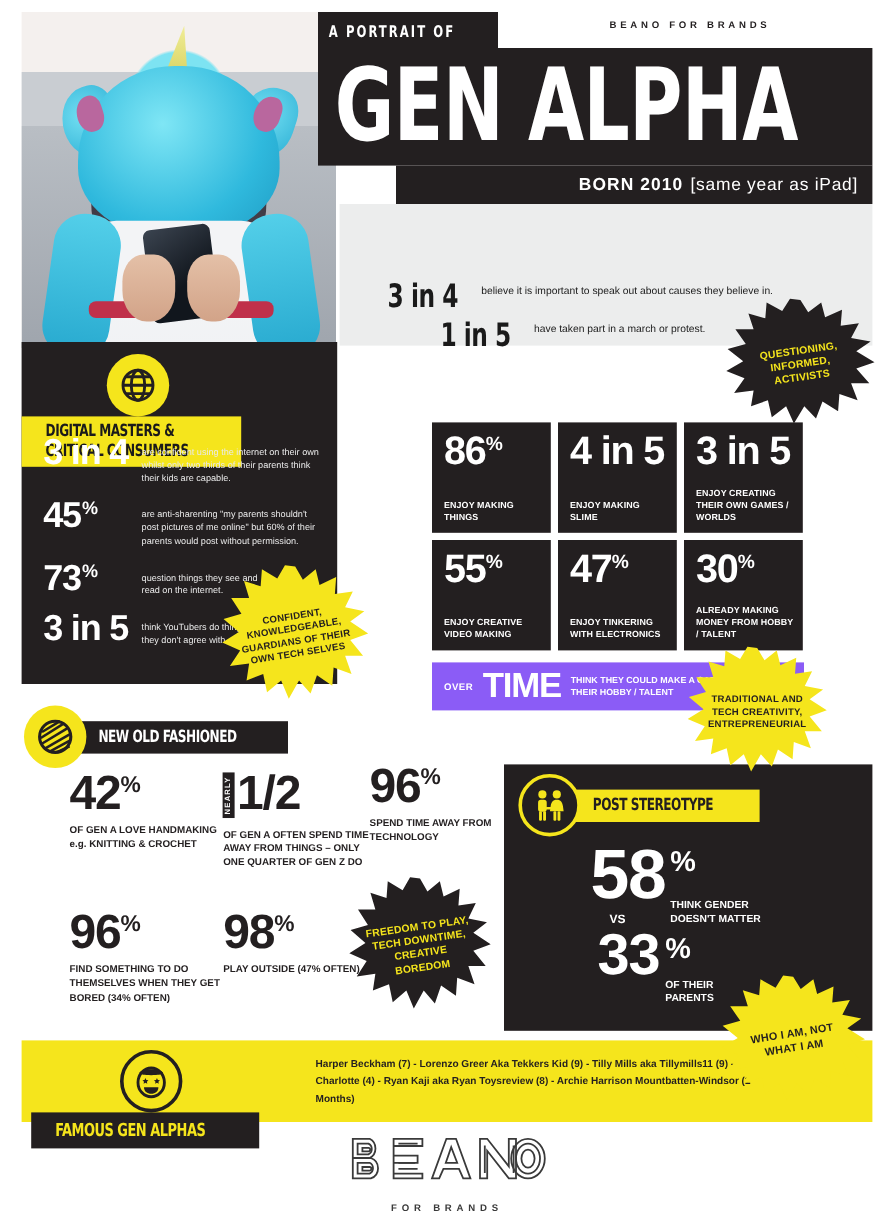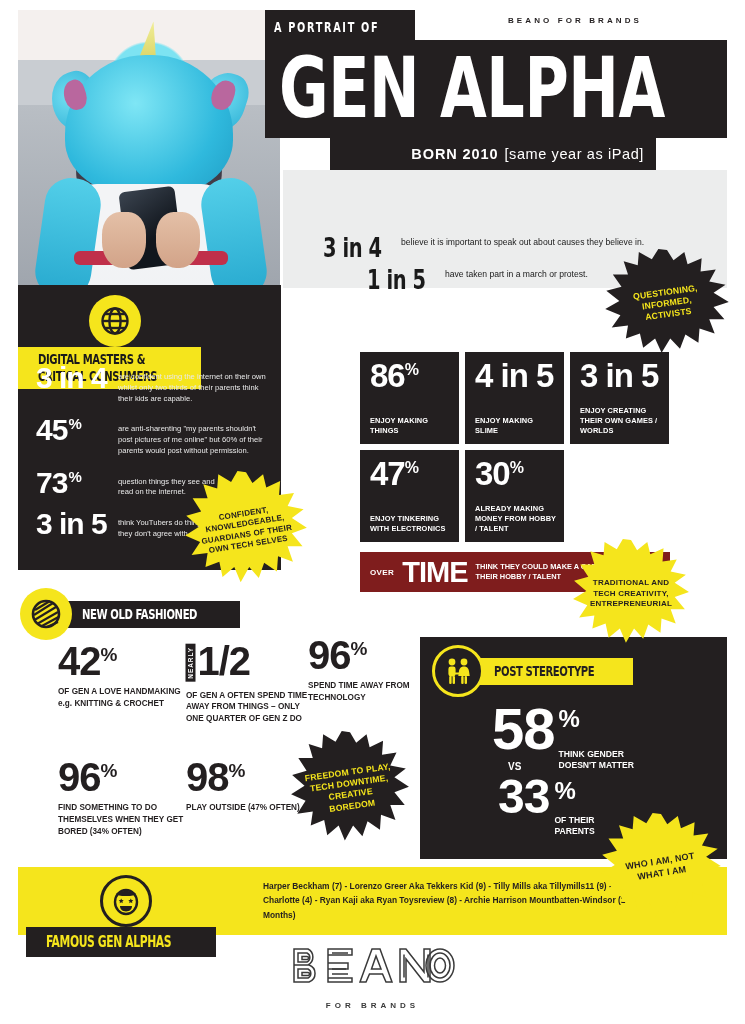--- a/index.html
+++ b/index.html
@@ -104,21 +104,21 @@
     font-size:8px; font-weight:bold; letter-spacing:3.1px; color:#231f20;
   }
   .title-block{ left:265px; top:40px; width:462px; height:98px; }
   .title-block .gen{
     position:absolute; left:14px; top:-4px; width:440px; height:104px;
     display:flex; align-items:center;
     color:#ffffff; font-size:84px; line-height:1;
     white-space:nowrap;
   }
   .born-bar{
-    left:330px; top:138px; width:326px; height:32px;
+    left:330px; top:138px; width:397px; height:32px;
     display:flex; align-items:center; justify-content:flex-end; padding-right:12px;
     color:#fff; font-size:14.5px; letter-spacing:.9px; font-weight:bold;
   }
   .born-bar .soft{ font-weight:normal; letter-spacing:.6px; margin-left:6px; }
 
   
   .activist-panel{ left:283px; top:170px; width:444px; height:118px; }
 
   
   .sec{ display:flex; align-items:center; }
@@ -151,21 +151,21 @@
 
   
   .ce-grid{ left:360px; top:352px; width:310px; }
   .ce-row{ display:flex; gap:6px; margin-bottom:6px; }
   .ce-card{ background:#231f20; width:99px; height:92px; padding:9px 8px 8px 10px; position:relative; }
   .ce-card .v{ color:#fff; font-size:33px; line-height:.9; white-space:nowrap; }
   .ce-card .v sup{ font-size:16px; vertical-align:super; }
   .ce-card .l{ position:absolute; left:10px; bottom:8px; right:6px;
     color:#fff; font-size:7.4px; font-weight:bold; line-height:1.34; letter-spacing:.1px; }
   .half-bar{
-    left:360px; top:552px; width:310px; height:40px; background:#7f1d1d;
+    left:360px; top:552px; width:310px; height:40px; background:#8b5cf6;
     display:flex; align-items:center; padding:4px 10px; gap:8px;
   }
   .half-bar .over{ color:#fff; font-size:8px; font-weight:bold; letter-spacing:.4px; }
   .half-bar .half{ color:#fff; font-size:29px; }
   .half-bar .cap{ color:#fff; font-size:7.4px; font-weight:bold; line-height:1.32; }
 
   
   .nof{ left:18px; top:592px; width:395px; height:265px; }
   .nof-cell{ position:absolute; }
   .nof .big{ font-size:40px; color:#231f20; line-height:.86; white-space:nowrap; }
@@ -305,20 +305,24 @@
         <div class="v bigstat"><span>4 in 5</span><sup></sup></div>
         <div class="l">ENJOY MAKING SLIME</div>
       </div>
       <div class="ce-card">
         <div class="v bigstat"><span>3 in 5</span><sup></sup></div>
         <div class="l">ENJOY CREATING THEIR OWN GAMES / WORLDS</div>
       </div>
     </div>
     <div class="ce-row">
       <div class="ce-card">
+        <div class="v bigstat"><span>55</span><sup>%</sup></div>
+        <div class="l">ENJOY CREATIVE VIDEO MAKING</div>
+      </div>
+      <div class="ce-card">
         <div class="v bigstat"><span>47</span><sup>%</sup></div>
         <div class="l">ENJOY TINKERING WITH ELECTRONICS</div>
       </div>
       <div class="ce-card">
         <div class="v bigstat"><span>30</span><sup>%</sup></div>
         <div class="l">ALREADY MAKING MONEY FROM HOBBY / TALENT</div>
       </div>
     </div>
   </div>
 

